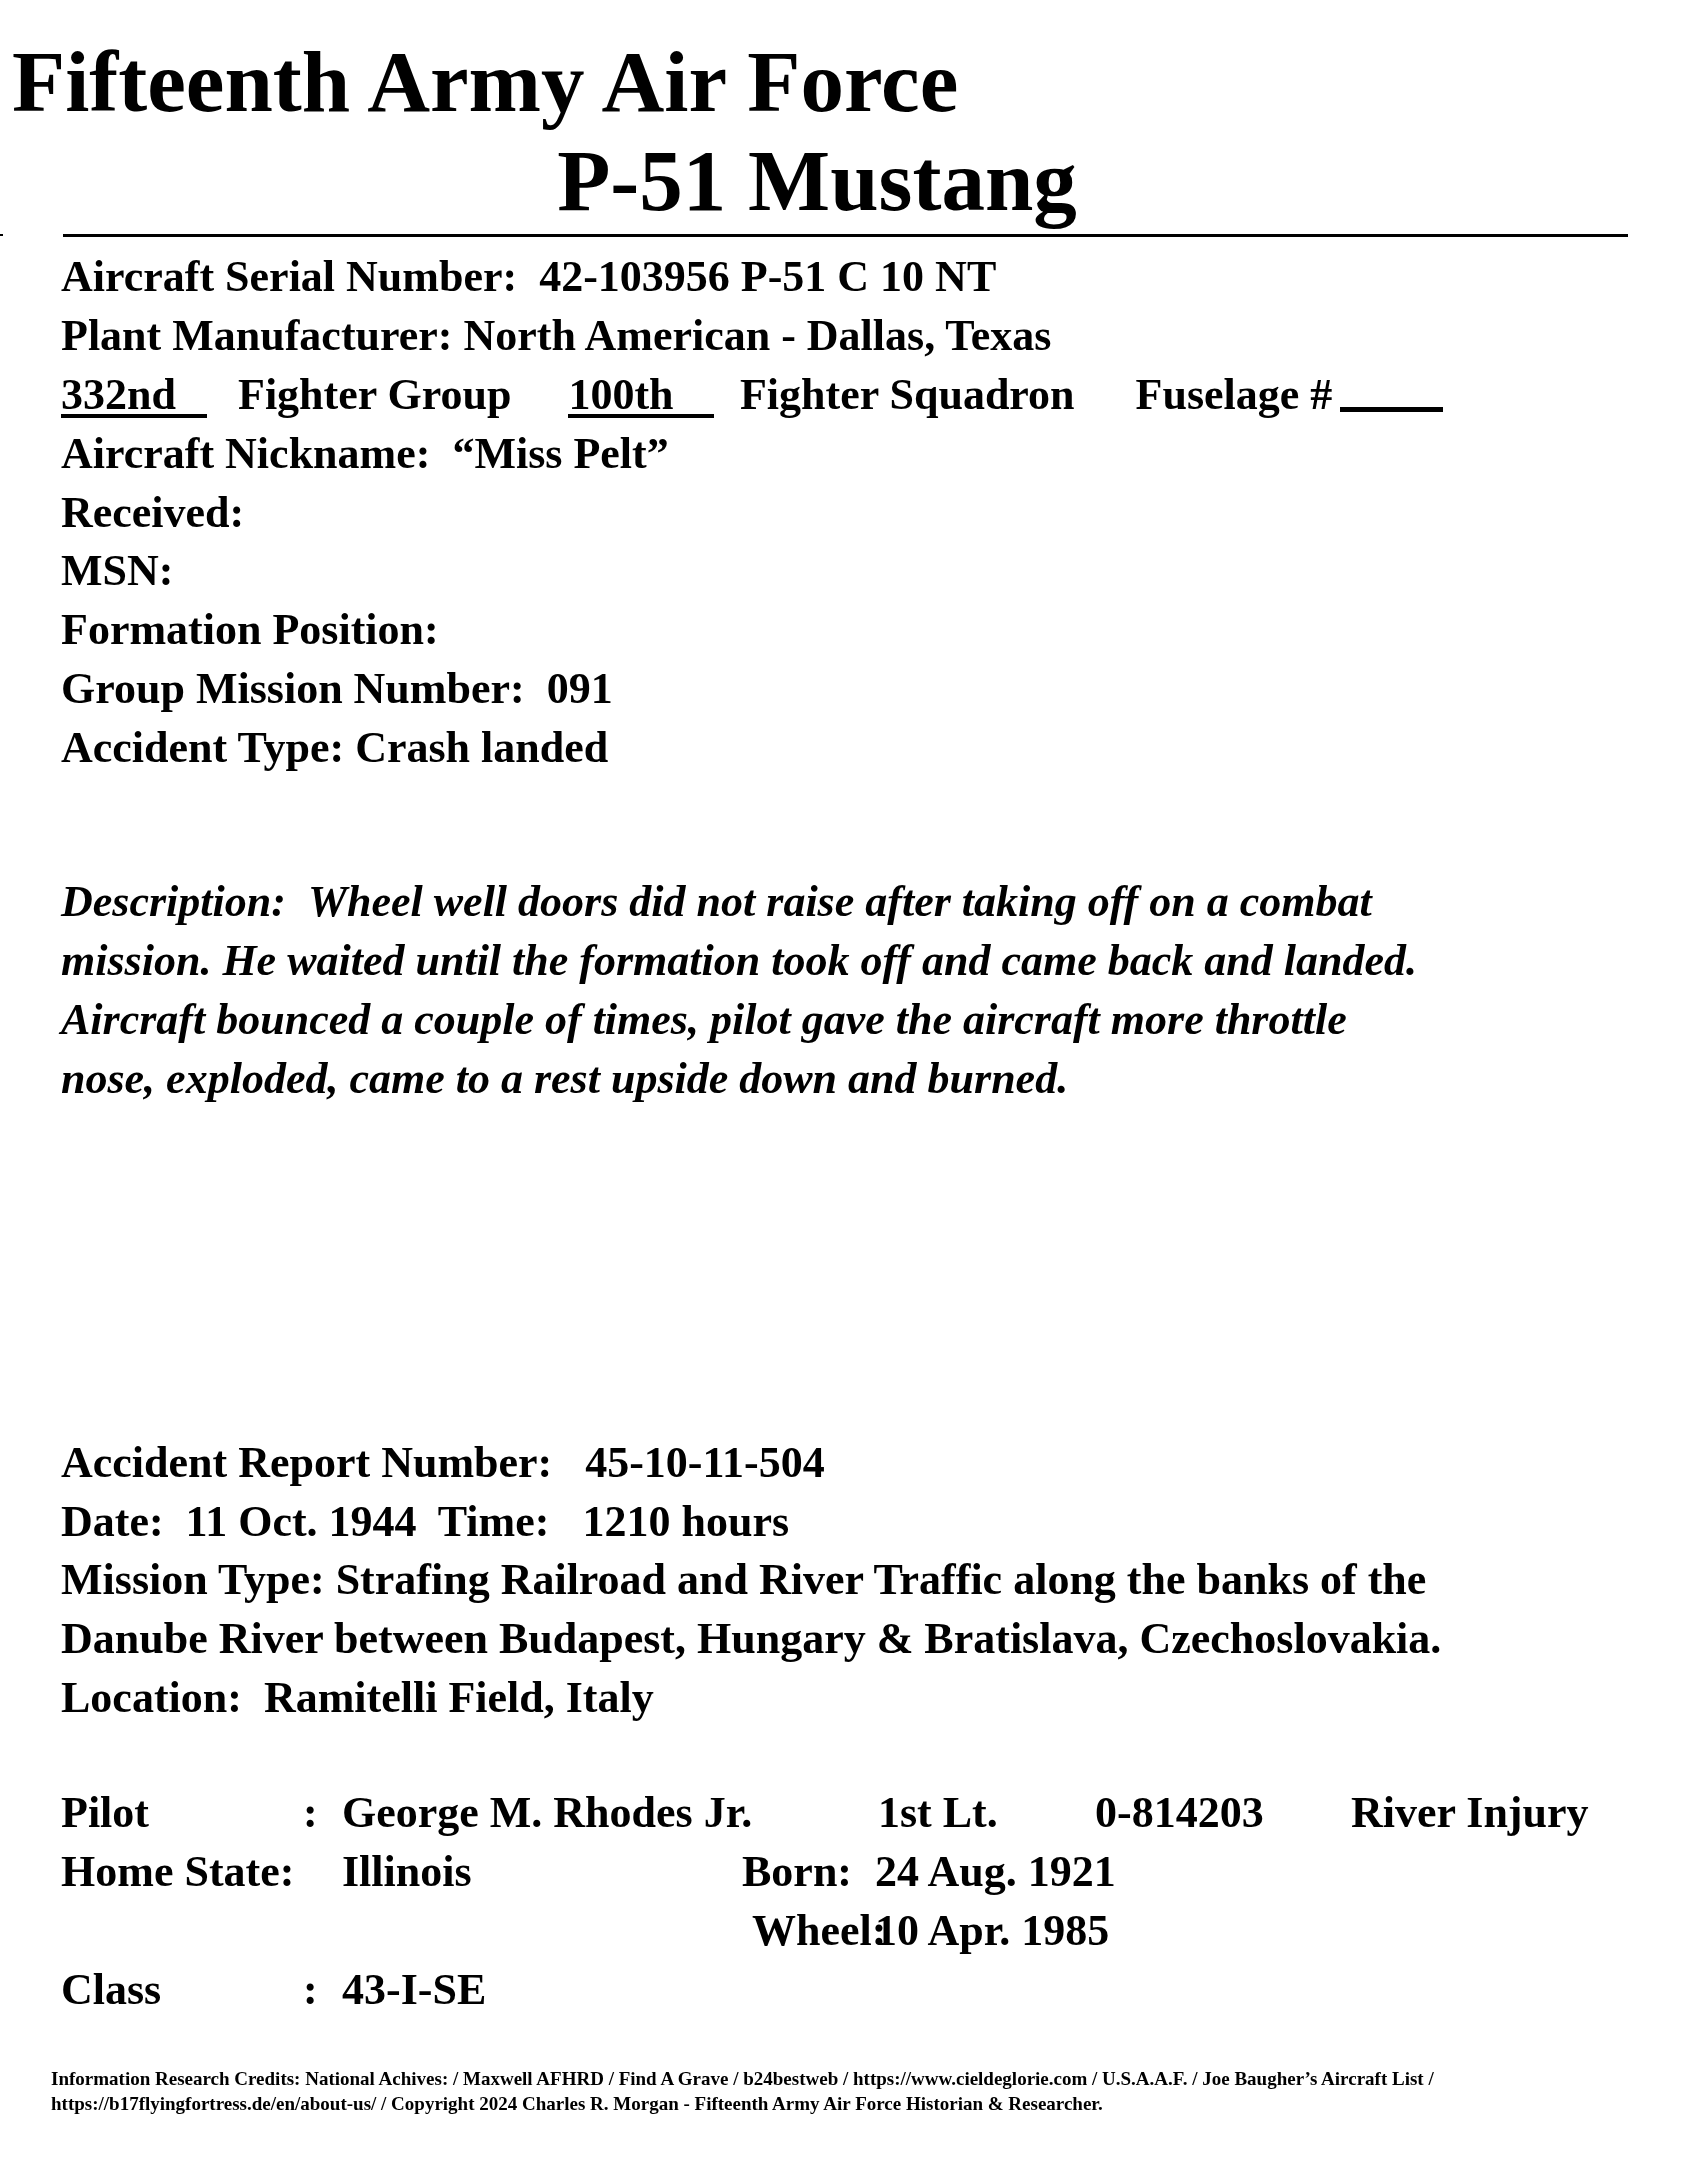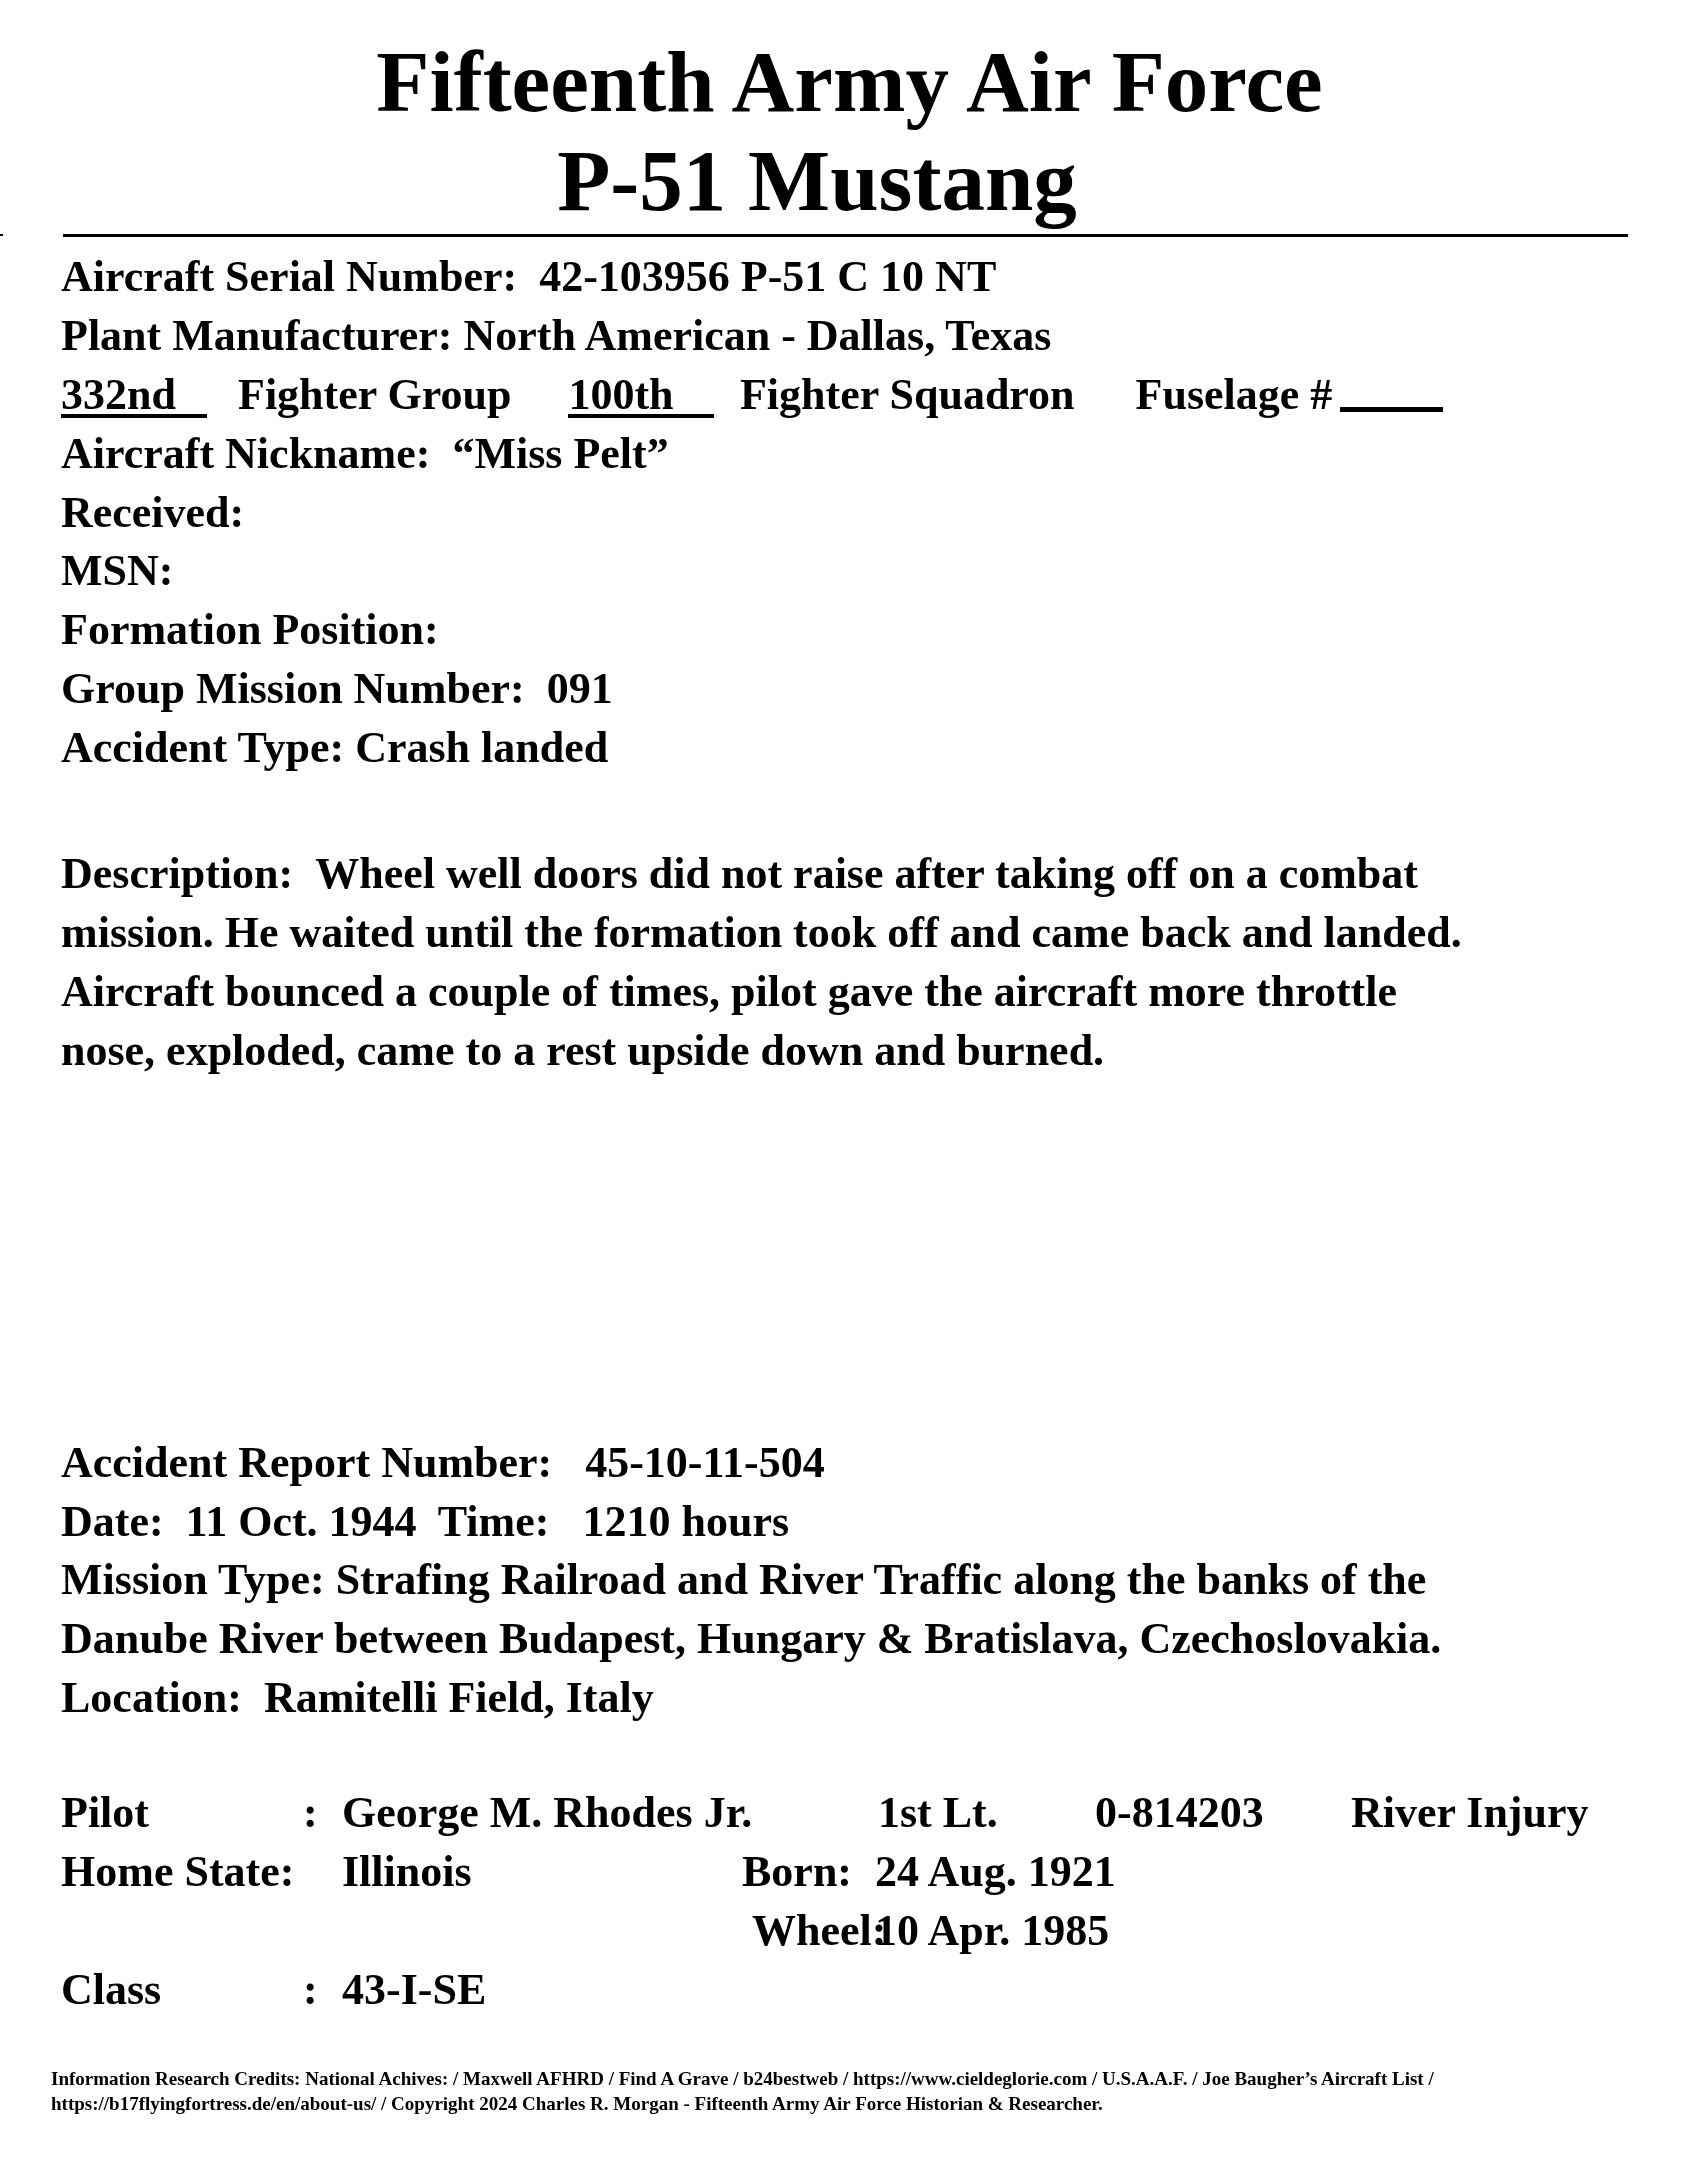--- a/index.html
+++ b/index.html
@@ -2,29 +2,29 @@
 <html style="font-size:10.6px"><head>
 <meta charset="utf-8">
 <style>
   html, body { margin: 0; padding: 0; background: #ffffff; }
   body {
     width: 1687px; height: 2183px; position: relative; overflow: hidden;
     font-family: "Liberation Serif", "DejaVu Serif", serif;
     font-weight: bold; color: #000000;
   }
   .abs { position: absolute; white-space: nowrap; }
-  .title1 { left: 0; width: 1687px; text-align: center; top: 32px; font-size: 87px; line-height: 99px; padding-left: 12px; box-sizing: border-box; }
+  .title1 { left: 0; width: 1687px; top: 32px; font-size: 87px; line-height: 99px; padding-left: 12px; box-sizing: border-box; }
   .title2 { left: 0; width: 1634px; text-align: center; top: 131px; font-size: 87px; line-height: 99px; }
   .rule { left: 63px; top: 234px; width: 1565px; height: 2.6px; background: #000; }
   .tick { left: 0; top: 234px; width: 2.6px; height: 2px; background: #000; }
   .line { left: 61px; font-size: 44px; line-height: 53px; }
   .u { display: inline-block; position: relative; }
   .u::after { content: ""; position: absolute; left: 0; right: 0; bottom: 2.6px; height: 4.6px; background: #000; }
   .blank { display: inline-block; width: 103px; height: 4.6px; background: #000; vertical-align: baseline; margin-left: 8px; position: relative; top: 2.6px; }
-  .desc { left: 61px; top: 844px; width: 1601px; font-size: 44px; line-height: 59px; white-space: normal; }
+  .desc { left: 61px; top: 872px; width: 1601px; font-size: 44px; line-height: 59px; white-space: normal; font-style: italic; }
   .desc p { margin: 0; white-space: nowrap; }
   .col { position: absolute; white-space: nowrap; }
   .footer { left: 51px; font-size: 19px; line-height: 24px; }
 </style>
 </head>
 <body>
 
 <div class="abs title1">Fifteenth Army Air Force</div>
 <div class="abs title2">P-51 Mustang</div>
 <div class="abs tick"></div>

